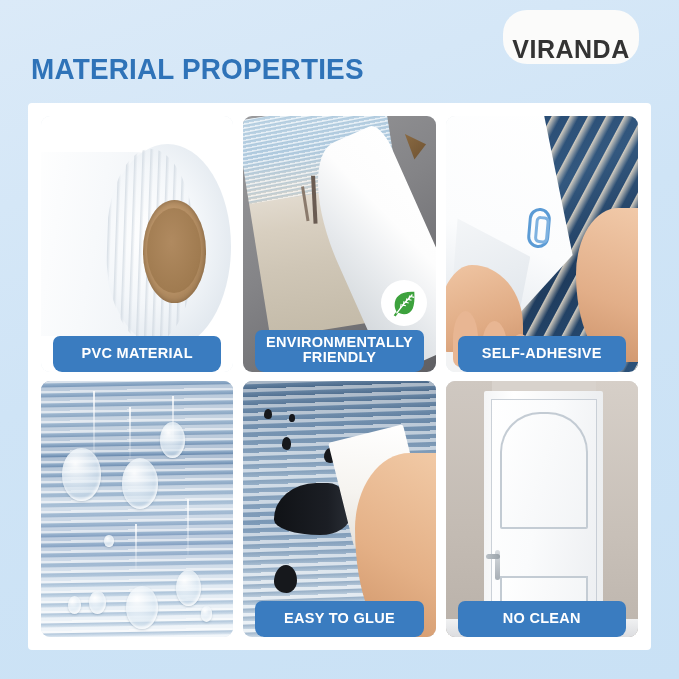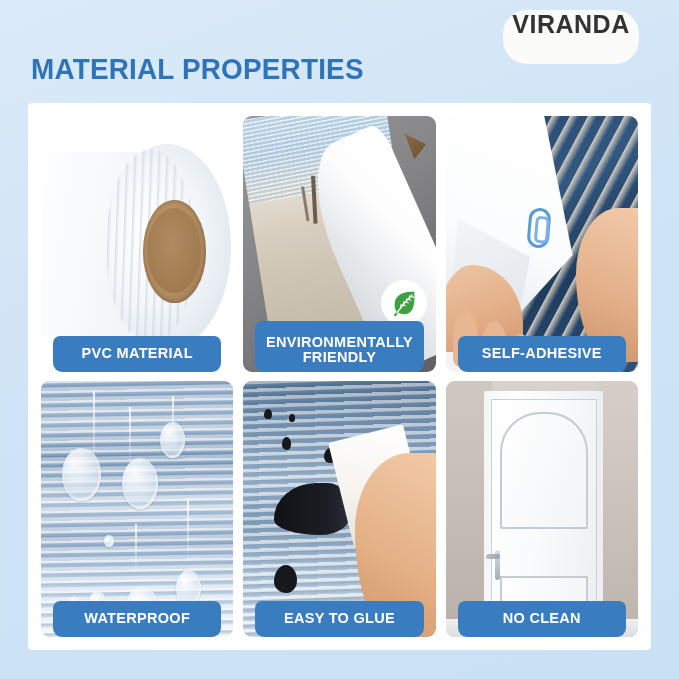--- a/index.html
+++ b/index.html
@@ -15,21 +15,21 @@
     width: 679px; height: 679px;
     background: linear-gradient(160deg, #dbeaf8 0%, #cfe4f6 45%, #c9e1f5 100%);
   }
 
   
   #brand-logo {
     position: absolute;
     left: 503px; top: 10px;
     width: 136px; height: 54px;
     background: #fbfbfa;
-    display: flex; align-items: flex-start; justify-content: center; border-radius: 24px;
+    display: flex; align-items: flex-end; justify-content: center; border-radius: 24px;
   }
   #brand-logo-text {
     font-size: 25px;
     font-weight: bold;
     letter-spacing: 0.5px;
     color: #333333;
     font-family: "Liberation Sans", sans-serif;
   }
 
   #page-title {
@@ -85,21 +85,21 @@
     letter-spacing: 0.3px;
     text-align: center;
     line-height: 1.08;
     padding: 9px 4px 10px;
     border-radius: 7px 7px 9px 9px;
     display: flex;
     align-items: center;
     justify-content: center;
     min-height: 36px;
   }
-  .tile-label.two-line { padding: 14px 4px 6px; }
+  .tile-label.two-line { padding: 5px 4px 6px; }
   .tile-label span { display: block; width: 100%; }
 
   
   .pvc-bg { position: absolute; inset: 0; background: #ffffff; }
   .pvc-sheet {
     position: absolute; left: -8%; top: 14%; width: 92%; height: 72%;
     background: linear-gradient(100deg,#ffffff 0%,#f7f9fb 40%,#e9eef3 100%);
     border-radius: 4px 40% 40% 4px;
   }
   .pvc-roll {
@@ -418,23 +418,20 @@
           <div class="drop" style="left:11%; top:26%; width:20%; height:21%;"></div>
           <div class="drop" style="left:42%; top:30%; width:19%; height:20%;"></div>
           <div class="drop" style="left:62%; top:16%; width:13%; height:14%;"></div>
           <div class="drop" style="left:44%; top:80%; width:17%; height:17%;"></div>
           <div class="drop" style="left:70%; top:74%; width:13%; height:14%;"></div>
           <div class="drop" style="left:14%; top:84%; width:7%;  height:7%;"></div>
           <div class="drop" style="left:25%; top:82%; width:9%;  height:9%;"></div>
           <div class="drop" style="left:83%; top:88%; width:6%;  height:6%;"></div>
           <div class="drop" style="left:33%; top:60%; width:5%;  height:5%;"></div>
         </div>
-        <div class="tile-label">
-          <span>WATERPROOF</span>
-        </div>
       </div>
 
       <div class="feature-tile">
         <div class="tile-photo">
           <div class="ec-bg"></div>
           <div class="stain" style="left:11%; top:11%; width:4%;  height:4%;"></div>
           <div class="stain" style="left:24%; top:13%; width:3%;  height:3%;"></div>
           <div class="stain" style="left:20%; top:22%; width:5%;  height:5%;"></div>
           <div class="stain" style="left:42%; top:26%; width:6%;  height:6%;"></div>
           <div class="ec-smear"></div>

